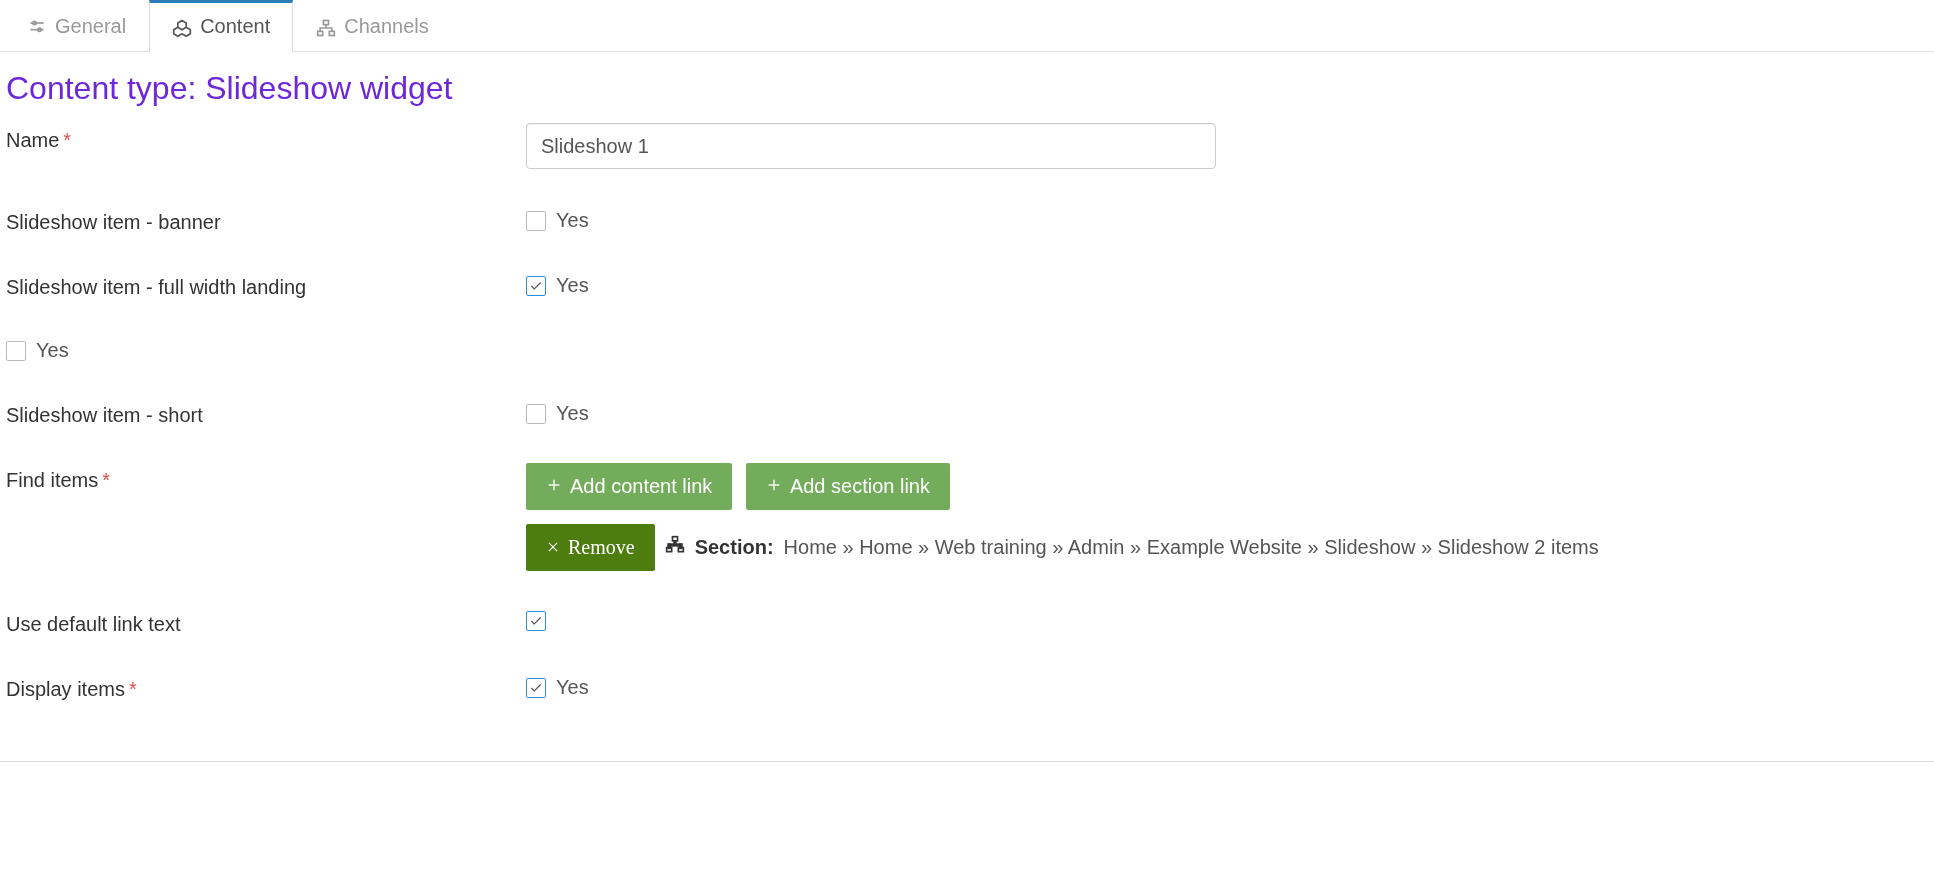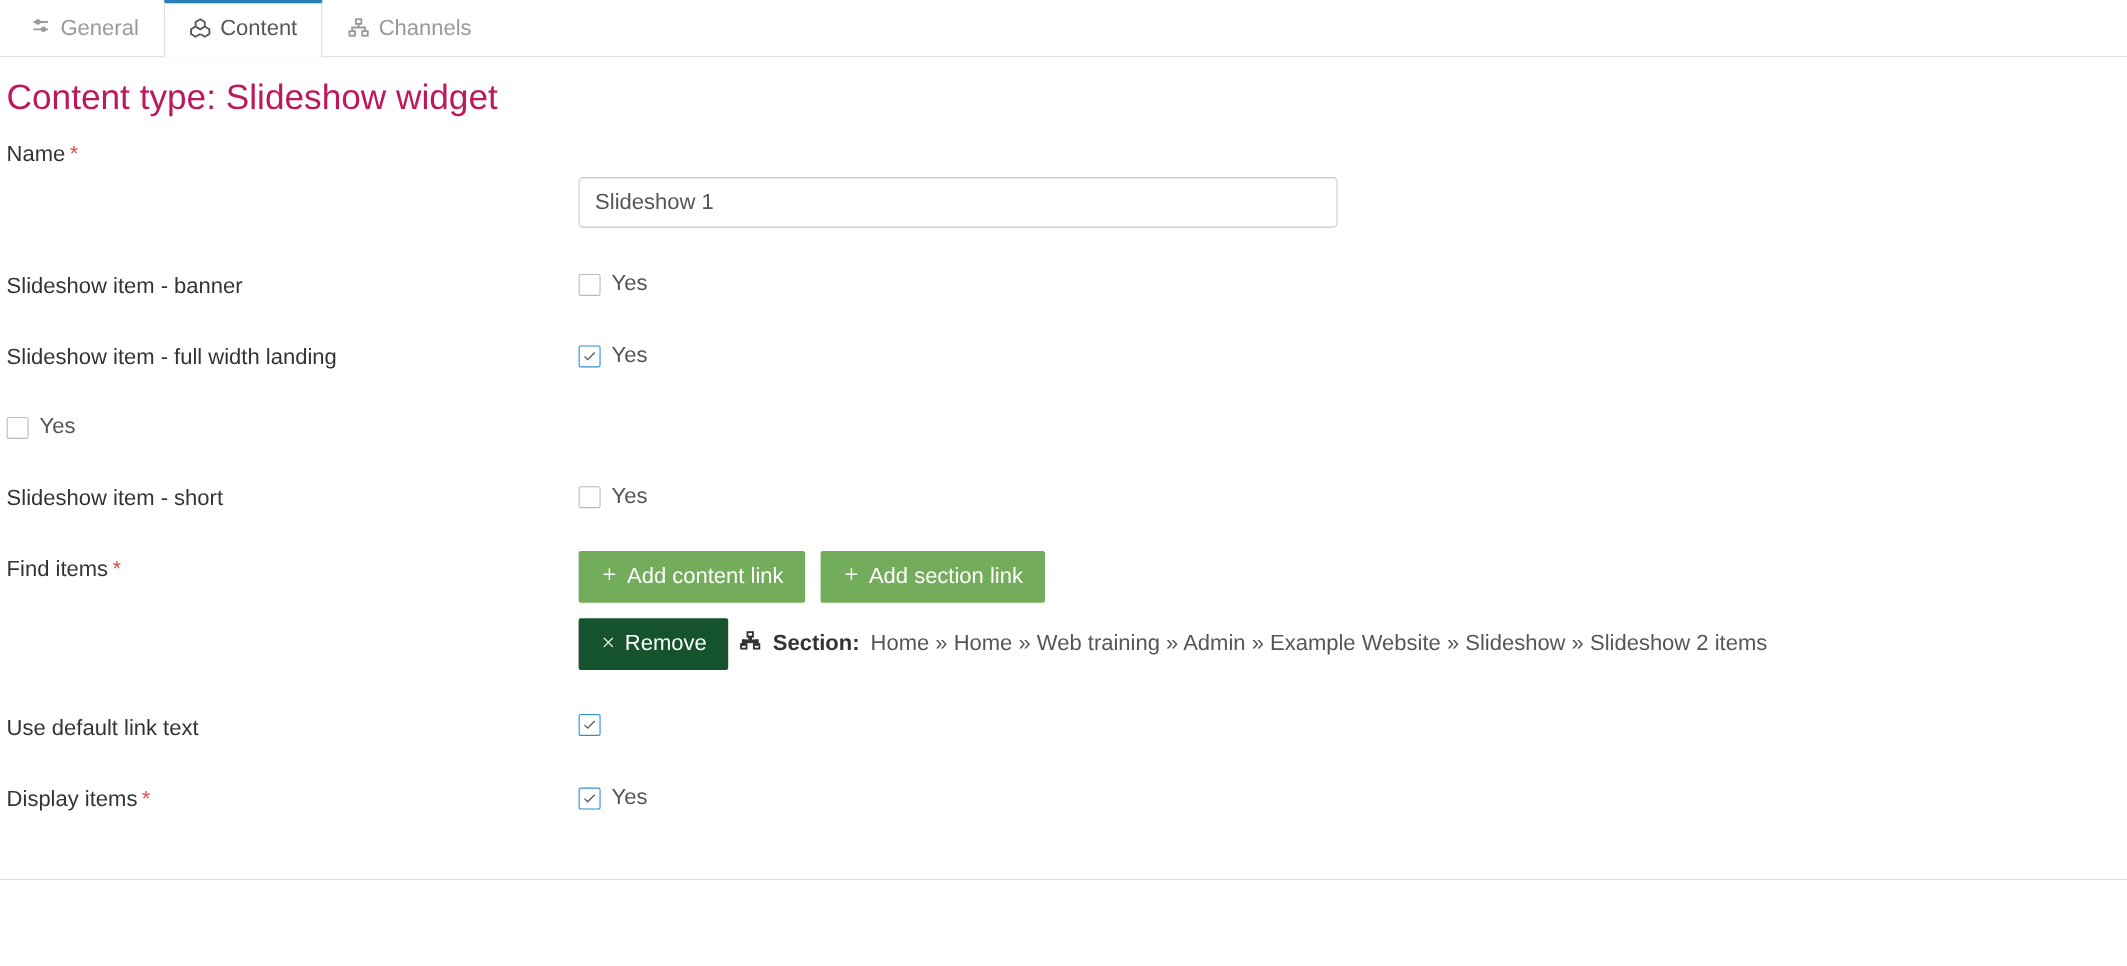--- a/index.html
+++ b/index.html
@@ -10,41 +10,41 @@
     color: #555;
     background: #fff;
   }
   .tabs {
     display: flex;
     border-bottom: 1px solid #ddd;
     padding-left: 4px;
   }
   .tab {
     display: flex;
-    align-items: flex-start;
+    align-items: flex-end;
     gap: 8px;
     padding: 14px 22px;
     border: 1px solid transparent;
     border-bottom: none;
     color: #999;
     cursor: pointer;
     font-size: 20px;
     margin-bottom: -1px;
     position: relative;
   }
   .tab.active {
     color: #555;
     border-color: #ddd;
     border-top: 3px solid #2b7db8;
     background: #fff;
     padding-top: 12px;
   }
   .tab .icon { width: 20px; height: 20px; display: inline-flex; align-items:center; justify-content:center; }
   .heading {
-    color: #be185d;
+    color: #6d28d9;
     font-size: 32px;
     font-weight: 300;
     padding: 18px 6px 10px;
   }
   .form { padding: 6px 6px 40px; }
   .row {
     display: flex;
     align-items: flex-start;
     margin-bottom: 36px;
   }
@@ -59,21 +59,20 @@
   input[type="text"] {
     width: 690px;
     max-width: 100%;
     height: 46px;
     padding: 8px 14px;
     font-size: 20px;
     color: #555;
     border: 1px solid #ccc;
     border-radius: 4px;
     box-shadow: inset 0 1px 1px rgba(0,0,0,.06);
-    margin-top: 38px;
   }
   .checkbox-wrap { display: flex; align-items: center; gap: 10px; padding-top: 4px; }
   .chk {
     width: 20px; height: 20px;
     border: 1px solid #bbb;
     border-radius: 2px;
     display: inline-flex; align-items:center; justify-content:center;
     background: #fff;
     cursor: pointer;
   }
@@ -85,21 +84,21 @@
   .btn {
     display: inline-flex; align-items: center; gap: 8px;
     padding: 12px 20px;
     font-size: 20px;
     border: none;
     border-radius: 2px;
     color: #fff;
     cursor: pointer;
   }
   .btn-green { background: #73ad5c; }
-  .btn-red { background: #14532d; }
+  .btn-red { background: #4d7c0f; font-family: Liberation Serif, serif; }
   .btn + .btn { margin-left: 8px; }
   .section-line {
     margin-top: 14px;
     display: flex;
     align-items: center;
     gap: 10px;
     flex-wrap: wrap;
   }
   .section-label { font-weight: bold; color: #333; }
   .breadcrumb { color: #555; }

